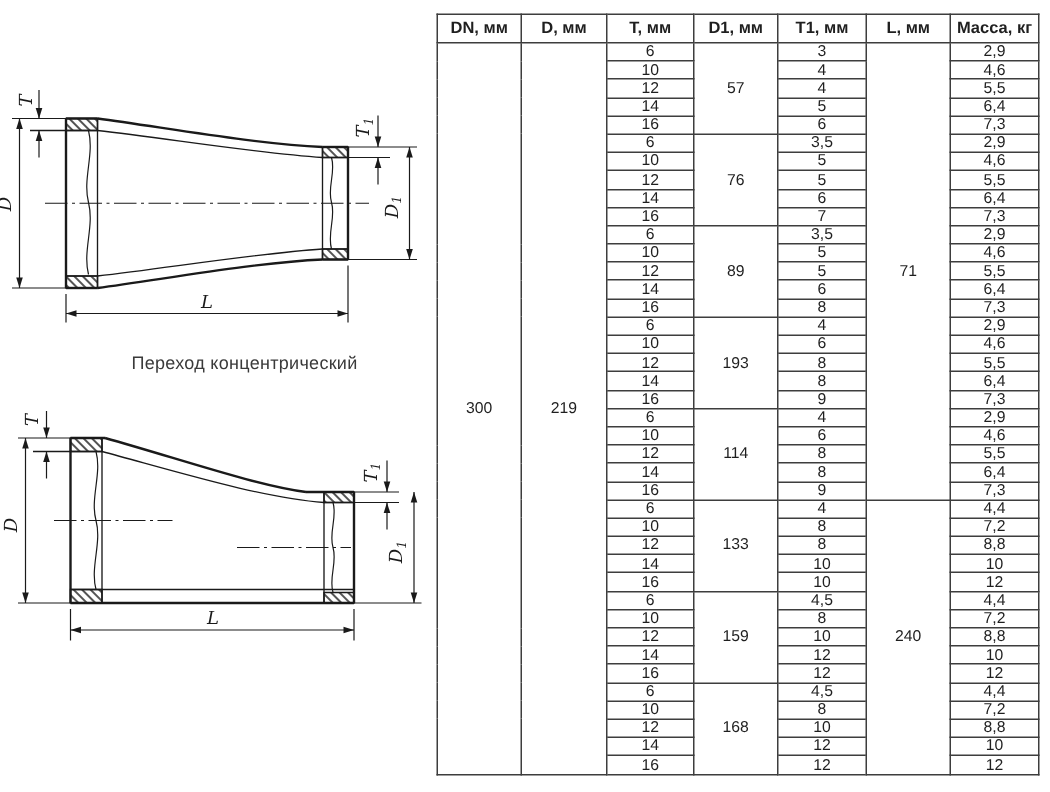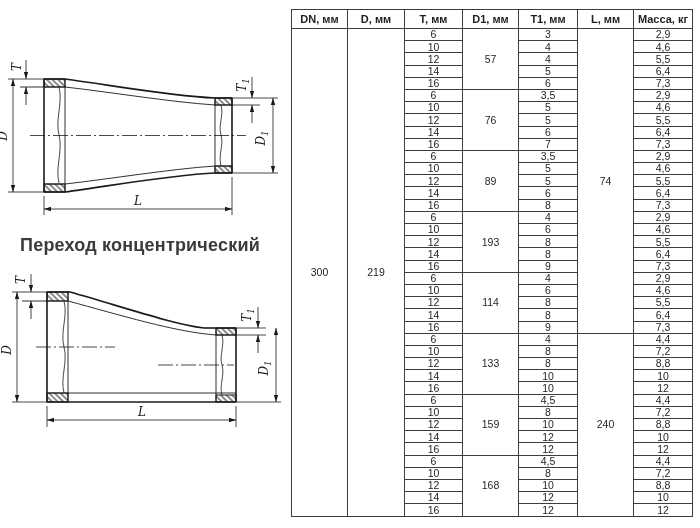--- a/index.html
+++ b/index.html
@@ -1,22 +1,22 @@
 <!DOCTYPE html>
 <html><head>
 <meta charset="utf-8">
 <style>
   html,body{margin:0;padding:0;background:#ffffff;}
   #page{position:relative;width:700px;height:528px;background:#ffffff;overflow:hidden;
         font-family:"Liberation Sans",sans-serif;}
   .fig{position:absolute;left:0;}
   #fig1{top:30px;}
   #fig2{top:262px;}
-  .caption{position:absolute;left:9px;width:262px;text-align:center;
-           font-size:18px;font-weight:bold;color:#3a3a3a;letter-spacing:.2px;}
+  .caption{position:absolute;left:32px;width:262px;text-align:center;
+           font-size:12px;font-weight:normal;color:#3a3a3a;letter-spacing:.2px;}
   #cap1{top:235px;}
   #cap2{top:446px;}
   .spec-table{position:absolute;left:291px;top:9px;width:401px;border-collapse:collapse;
               table-layout:fixed;color:#1f1f1f;border:1.5px solid #3d3d3d;}
   .spec-table th{border:1px solid #3d3d3d;font-size:11px;font-weight:bold;height:18px;
                  padding:0;vertical-align:middle;}
   .spec-table td{border:1px solid #3d3d3d;font-size:10.5px;font-weight:normal;height:11.2px;
                  padding:0;text-align:center;vertical-align:middle;line-height:1;}
   svg line,svg path{stroke:#1a1a1a;fill:none;}
   .thick{stroke-width:1.6;}
@@ -199,21 +199,21 @@
           <th>Масса, кг</th>
         </tr>
       </thead>
     <tbody>
         <tr>
           <td rowspan="40">300</td>
           <td rowspan="40">219</td>
           <td>6</td>
           <td rowspan="5">57</td>
           <td>3</td>
-          <td rowspan="25">74</td>
+          <td rowspan="25">71</td>
           <td>2,9</td>
         </tr>
         <tr>
           <td>10</td>
           <td>4</td>
           <td>4,6</td>
         </tr>
         <tr>
           <td>12</td>
           <td>4</td>

